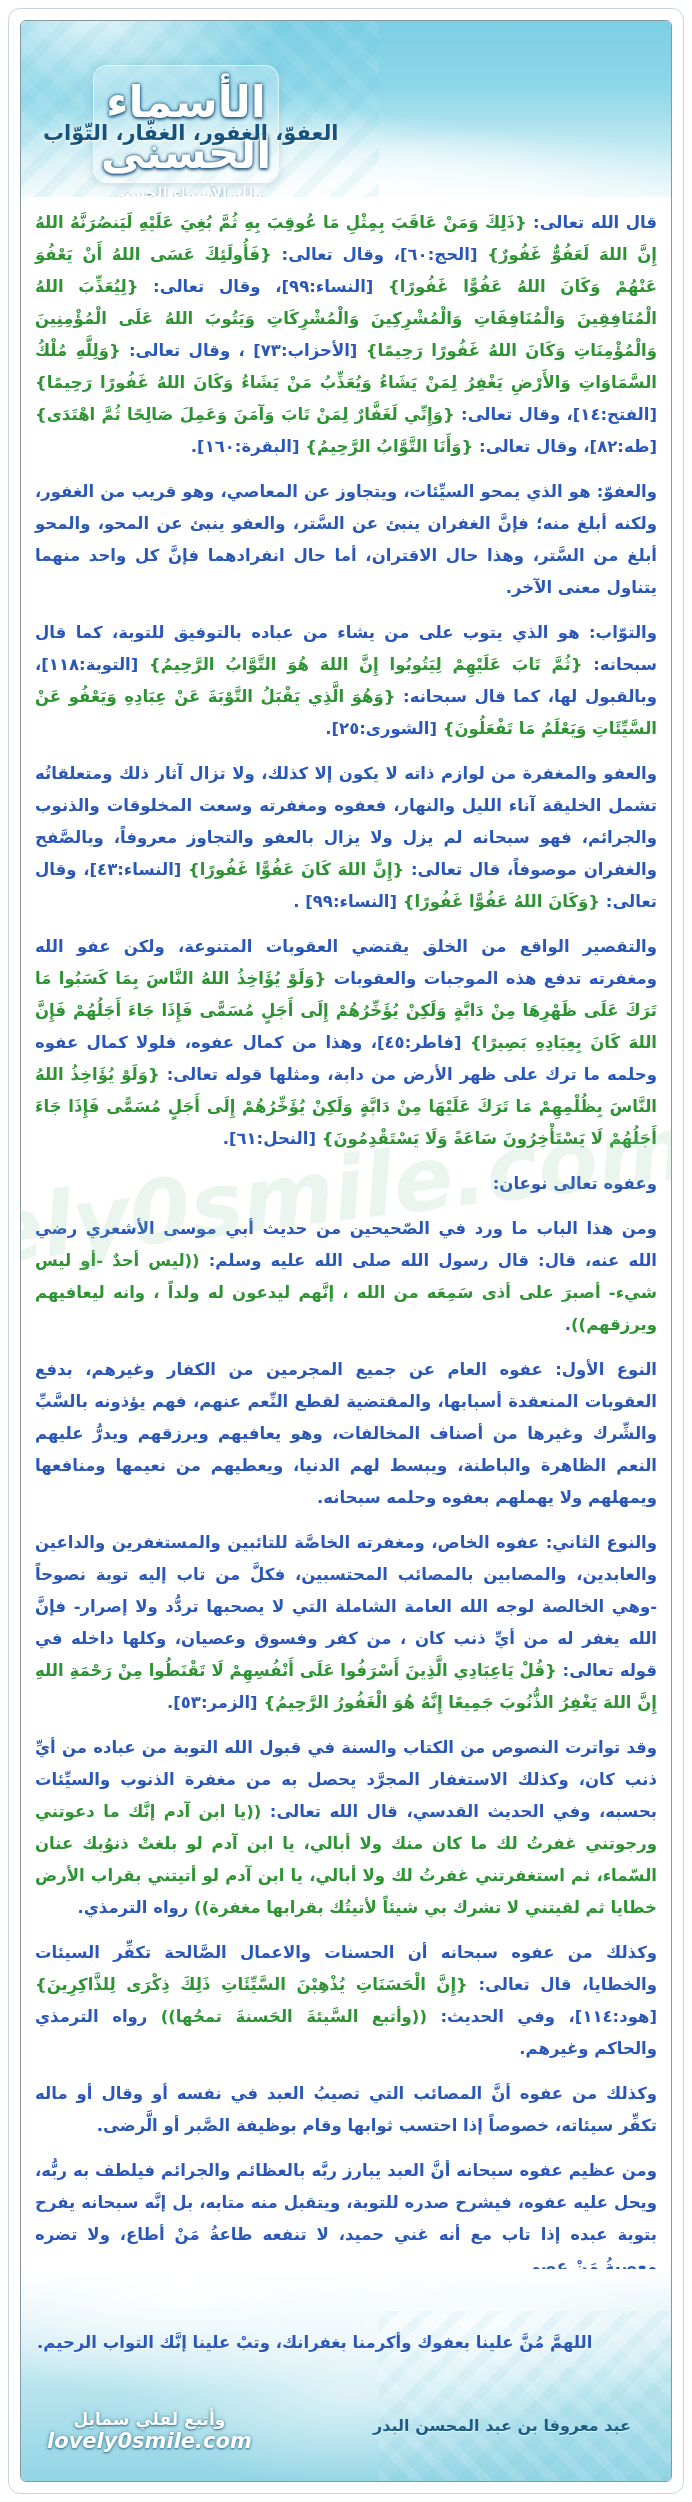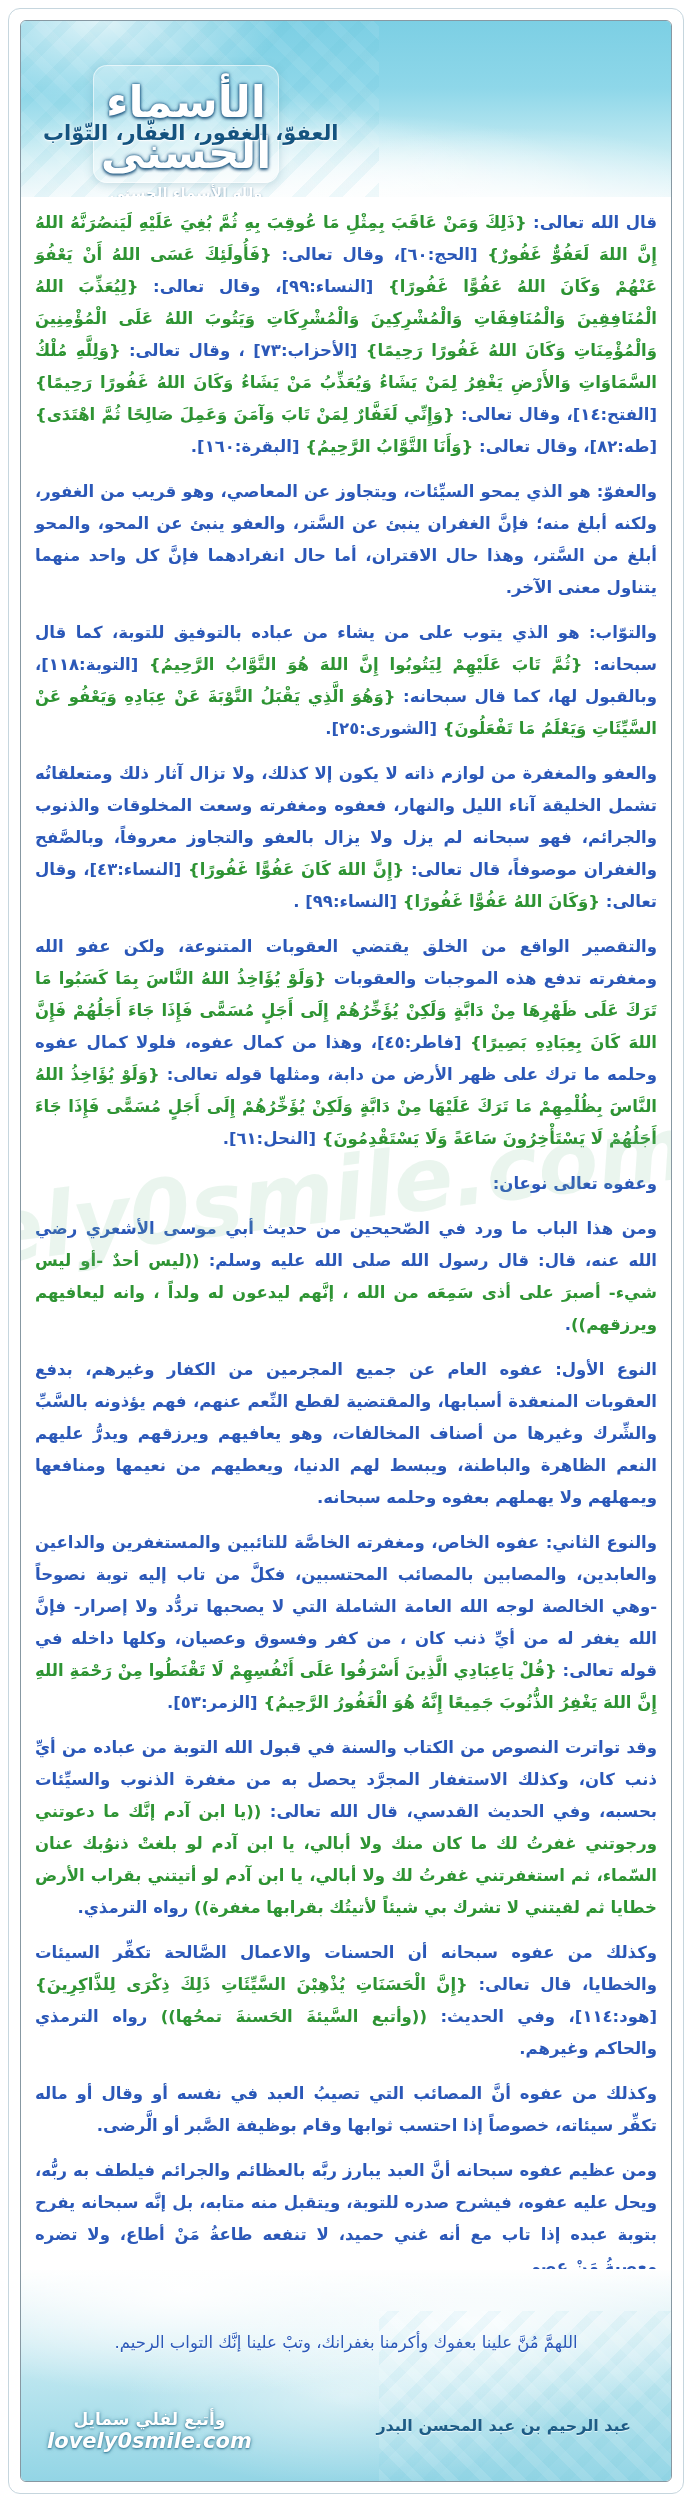--- a/index.html
+++ b/index.html
@@ -148,23 +148,23 @@
     position: absolute;
     right: 0; bottom: 0; width: 45%; height: 80%;
     background:
       repeating-linear-gradient(45deg, rgba(255,255,255,0.14) 0 9px, rgba(255,255,255,0) 9px 24px),
       repeating-linear-gradient(-45deg, rgba(120,200,220,0.14) 0 9px, rgba(255,255,255,0) 9px 24px);
     opacity: 0.8;
   }
   .prayer {
     position: absolute;
     top: 64px; left: 16px; right: 16px;
-    text-align: center;
+    text-align: left;
     font-size: 16.5px;
-    font-weight: normal;
+    font-weight: bold;
     color: #2b58b8;
     text-shadow: 0 1px 1px rgba(255,255,255,0.8);
   }
   .author {
     position: absolute;
     bottom: 46px; right: 40px;
     font-size: 16px;
     font-weight: bold;
     color: #1d5c86;
     text-shadow: 0 1px 1px rgba(255,255,255,0.7);
@@ -223,21 +223,21 @@
           <p class="para"><span class="seg-blue">وقد تواترت النصوص من الكتاب والسنة في قبول الله التوبة من عباده من أيِّ ذنب كان، وكذلك الاستغفار المجرَّد يحصل به من مغفرة الذنوب والسيِّئات بحسبه، وفي الحديث القدسي، قال الله تعالى: </span><span class="seg-green">((يا ابن آدم إنَّك ما دعوتني ورجوتني غفرتُ لك ما كان منك ولا أبالي، يا ابن آدم لو بلغتْ ذنوُبك عنان السّماء، ثم استغفرتني غفرتُ لك ولا أبالي، يا ابن آدم لو أتيتني بقراب الأرض خطايا ثم لقيتني لا تشرك بي شيئاً لأتيتُك بقرابها مغفرة)) </span><span class="seg-blue">رواه الترمذي.</span></p>
           <p class="para"><span class="seg-blue">وكذلك من عفوه سبحانه أن الحسنات والاعمال الصَّالحة تكفِّر السيئات والخطايا، قال تعالى: </span><span class="seg-green">{إِنَّ الْحَسَنَاتِ يُذْهِبْنَ السَّيِّئَاتِ ذَلِكَ ذِكْرَى لِلذَّاكِرِينَ} </span><span class="seg-blue">[هود:١١٤]، وفي الحديث: </span><span class="seg-green">((وأتبع السَّيئةَ الحَسنةَ تمحُها)) </span><span class="seg-blue">رواه الترمذي والحاكم وغيرهم.</span></p>
           <p class="para"><span class="seg-blue">وكذلك من عفوه أنَّ المصائب التي تصيبُ العبد في نفسه أو وقال أو ماله تكفِّر سيئاته، خصوصاً إذا احتسب ثوابها وقام بوظيفة الصَّبر أو الَّرضى.</span></p>
           <p class="para"><span class="seg-blue">ومن عظيم عفوه سبحانه أنَّ العبد يبارز ربَّه بالعظائم والجرائم فيلطف به ربُّه، ويحل عليه عفوه، فيشرح صدره للتوبة، ويتقبل منه متابه، بل إنَّه سبحانه يفرح بتوبة عبده إذا تاب مع أنه غني حميد، لا تنفعه طاعةُ مَنْ أطاع، ولا تضره معصيةُ مَنْ عصى.</span></p>
         </div>
     </div>
 
     <div class="footer">
       <div class="footer-pattern"></div>
       <div class="prayer">اللهمَّ مُنَّ علينا بعفوك وأكرمنا بغفرانك، وتبْ علينا إنَّك التواب الرحيم.</div>
-      <div class="author">عبد الرحيم بن عبد المحسن البدر</div>
+      <div class="author">عبد معروفا بن عبد المحسن البدر</div>
       <div class="brand">
         <div class="brand-name">وأتبع لفلي سمايل</div>
         <div class="brand-url">lovely0smile.com</div>
       </div>
     </div>
 
   </div>
 </div>
 
 </body></html>

